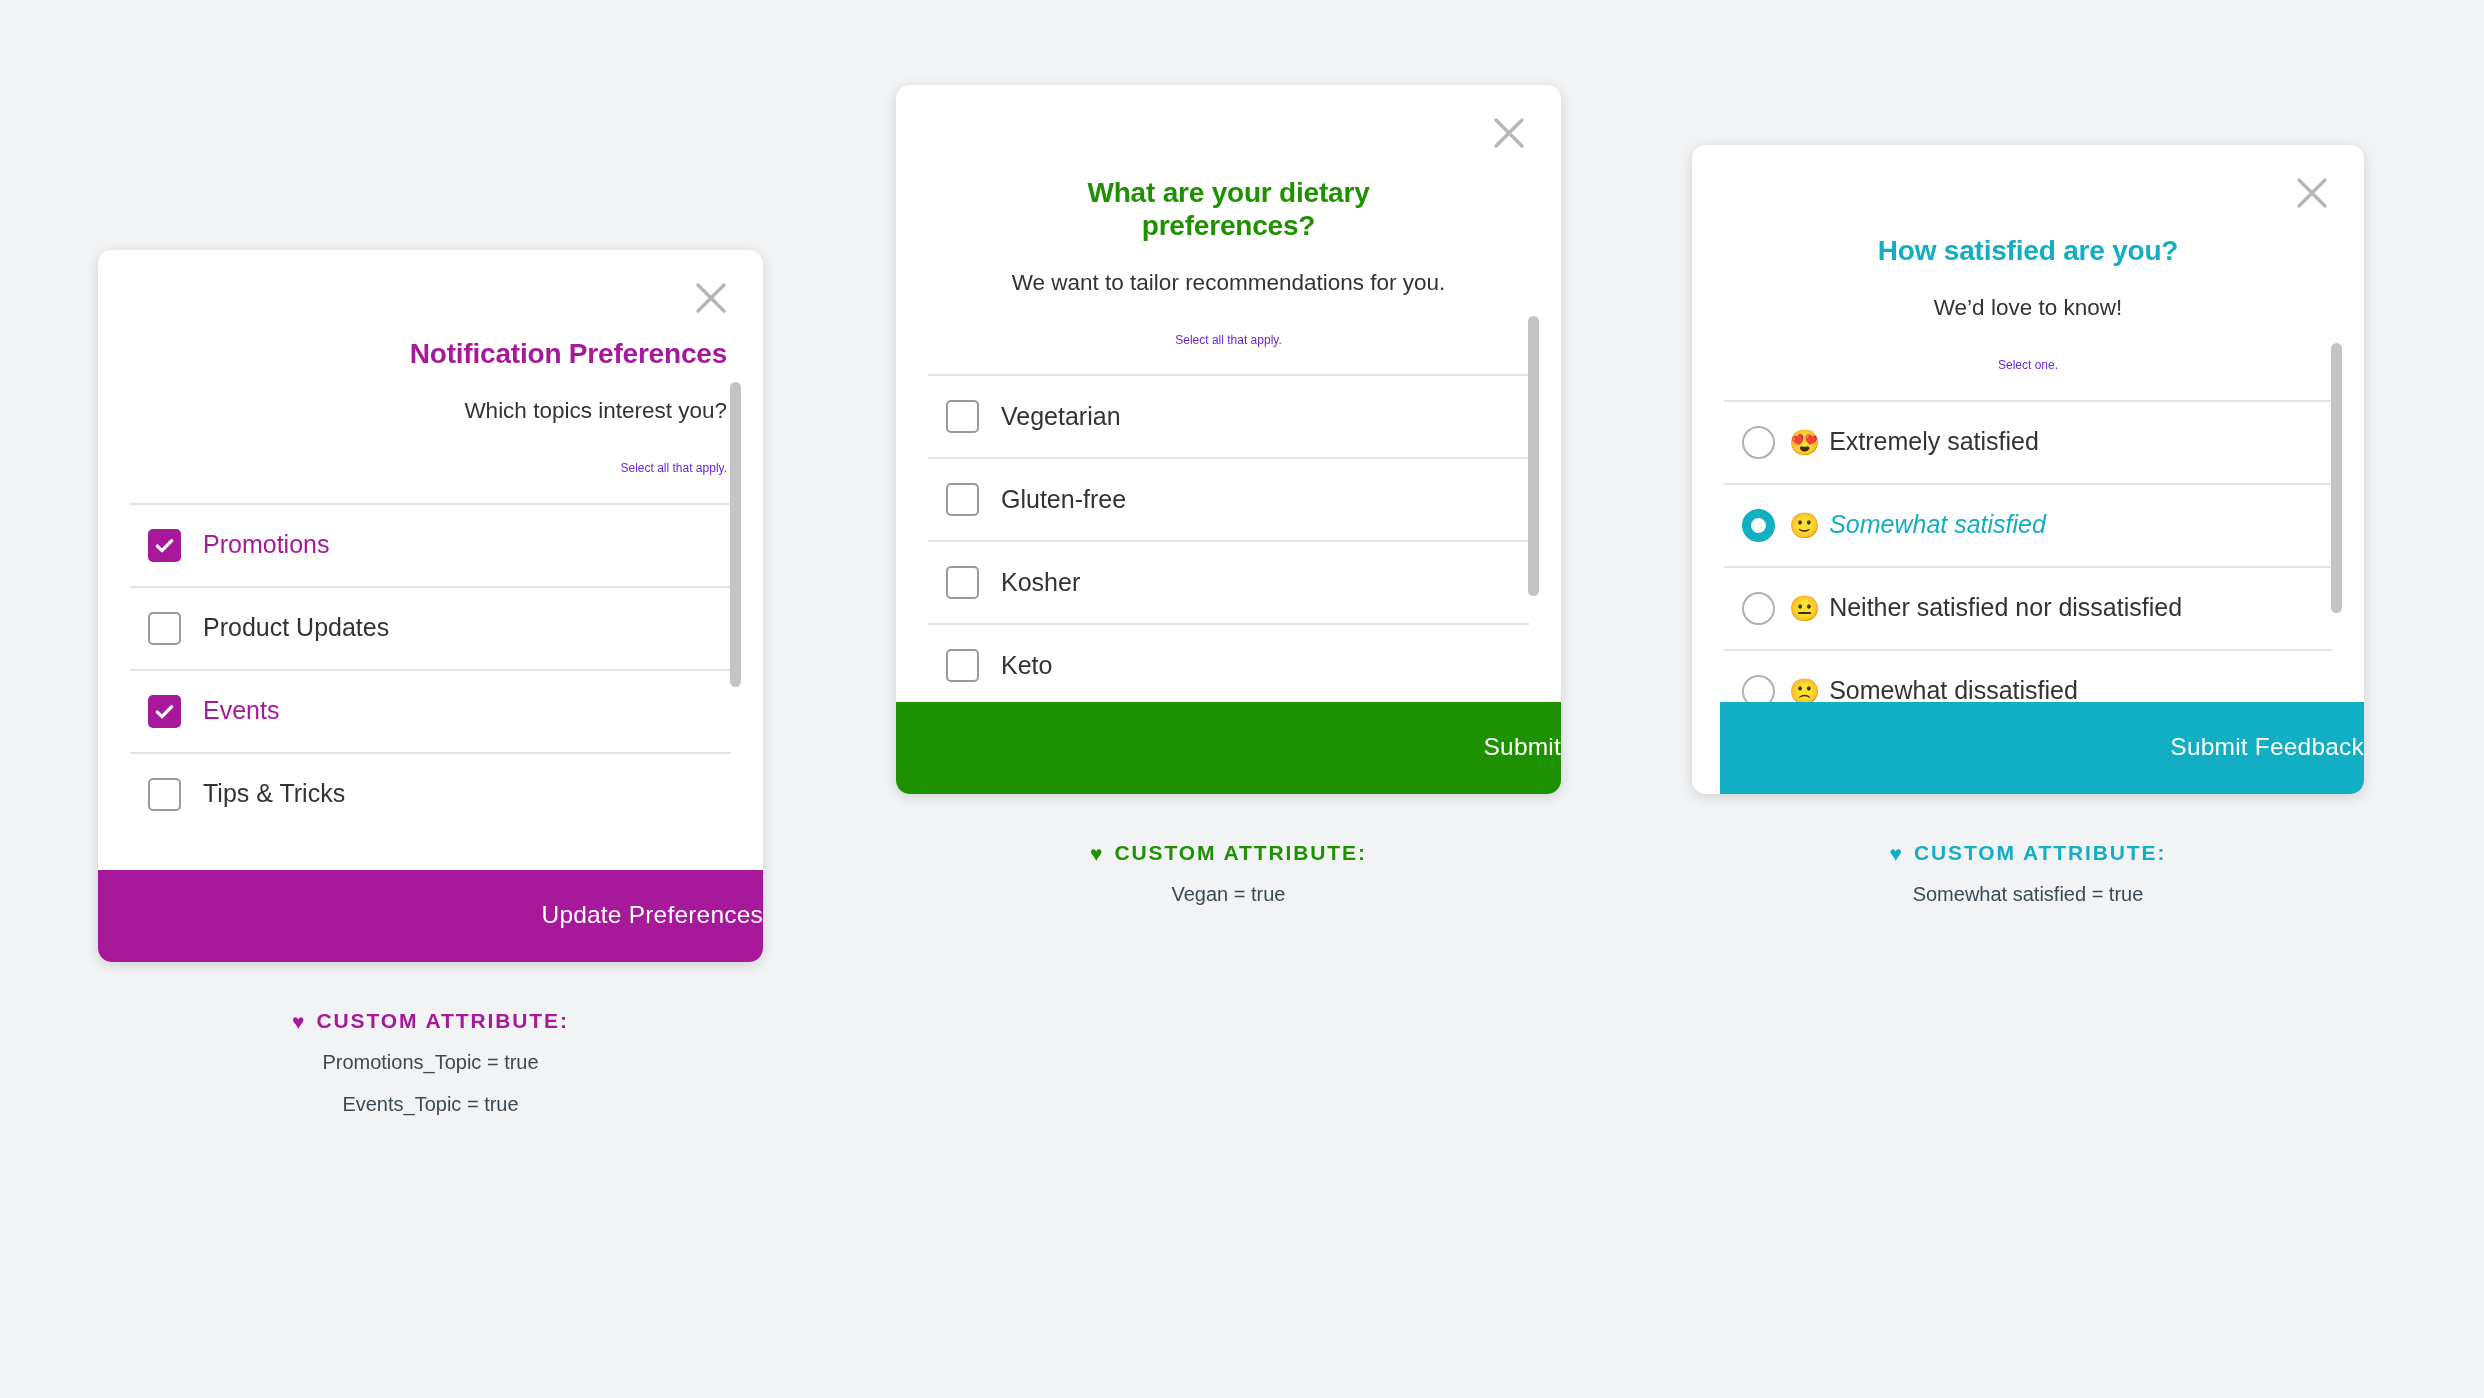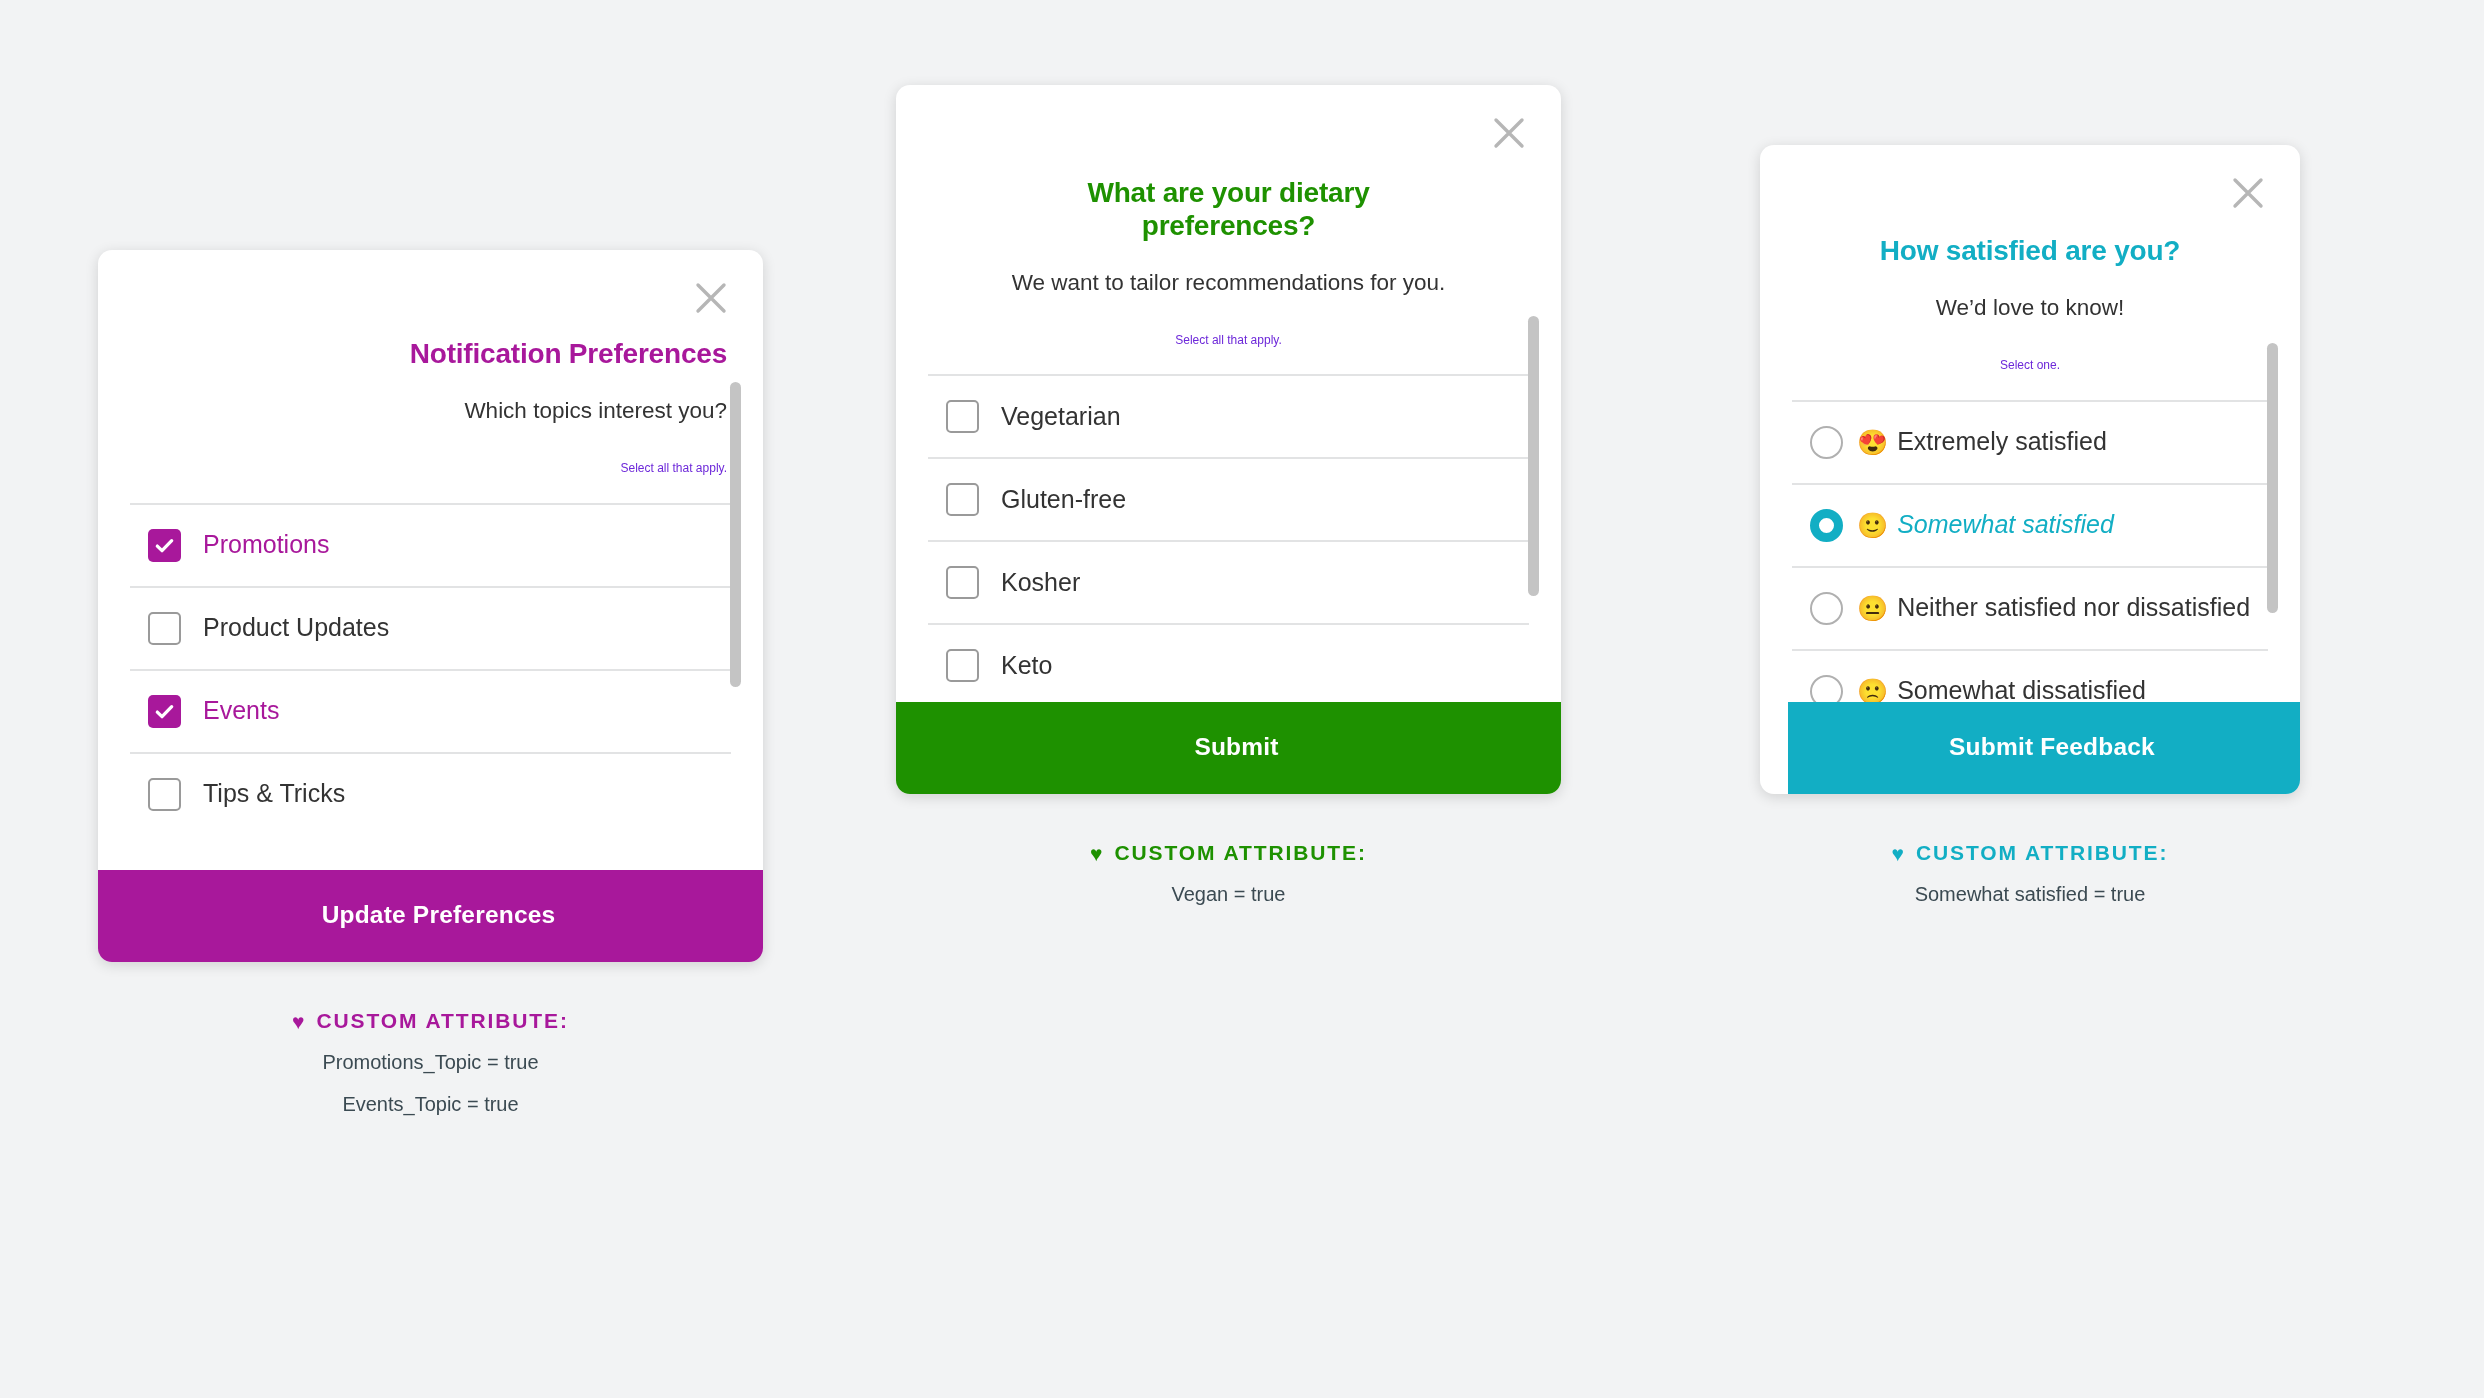--- a/index.html
+++ b/index.html
@@ -146,24 +146,24 @@
     position: absolute;
     width: 11px;
     border-radius: 6px;
     background: #c4c4c4;
     right: 22px;
     z-index: 4;
   }
 
   .cta {
     flex: 0 0 auto;
-    text-align: center;
+    text-align: right;
     color: #ffffff;
     font-size: 24.5px;
-    font-weight: bold;
+    font-weight: normal;
     letter-spacing: 0.2px;
     padding: 31px 0 33px 16px;
     cursor: pointer;
   }
 
   
   .attr {
     margin-top: 47px;
     text-align: center;
     width: 100%;
@@ -277,21 +277,21 @@
         <div class="cta" style="background: rgb(30, 145, 0);">Submit</div>
       </div>
       <div class="attr">
         <div class="attr-head" style="color: rgb(30, 145, 0);">
           <span class="attr-heart">♥</span>
           <span>CUSTOM ATTRIBUTE:</span>
         </div>
         <div class="attr-line">Vegan = true</div>
       </div>
     </div>
-    <div class="column" style="left: 1760px; top: 145px; width: 540px;">
+    <div class="column" style="left: 1692px; top: 145px; width: 672px;">
       <div class="card" style="height: 649px;">
         <div class="card-body" style="height: 568px;">
           <div class="close-btn">
             <svg viewBox="0 0 44 44" aria-hidden="true">
               <path d="M9 9 L35 35 M35 9 L9 35" stroke="#b6b6b6" stroke-width="3.4" stroke-linecap="round" fill="none"></path>
             </svg>
           </div>
           <div class="card-header" style="padding-top: 90px;">
             <div class="card-title" style="color: rgb(18, 174, 196);">How satisfied are you?</div>
             <div class="card-sub1">We’d love to know!</div>

